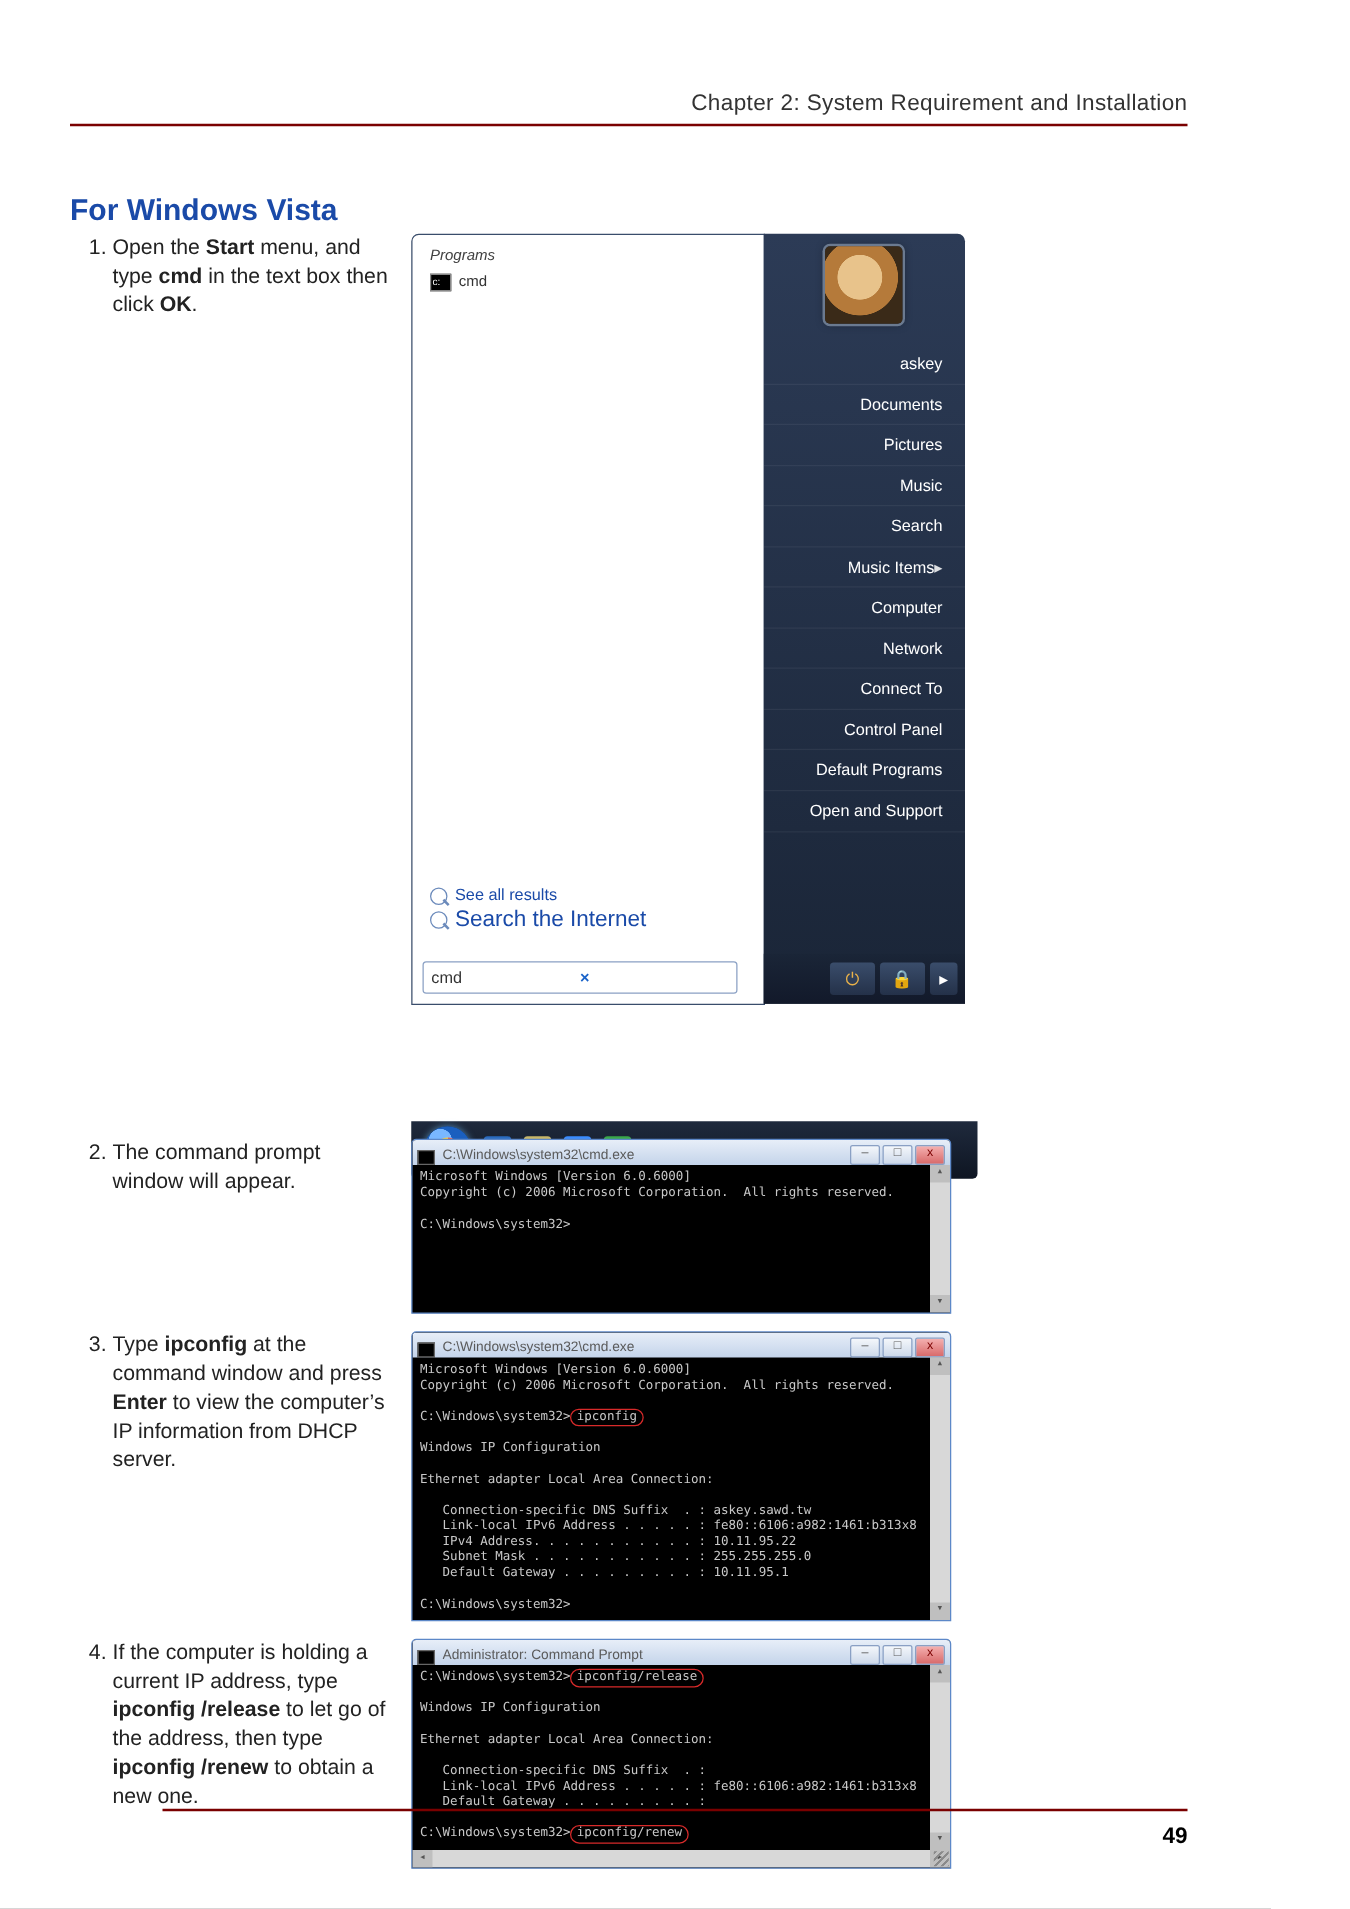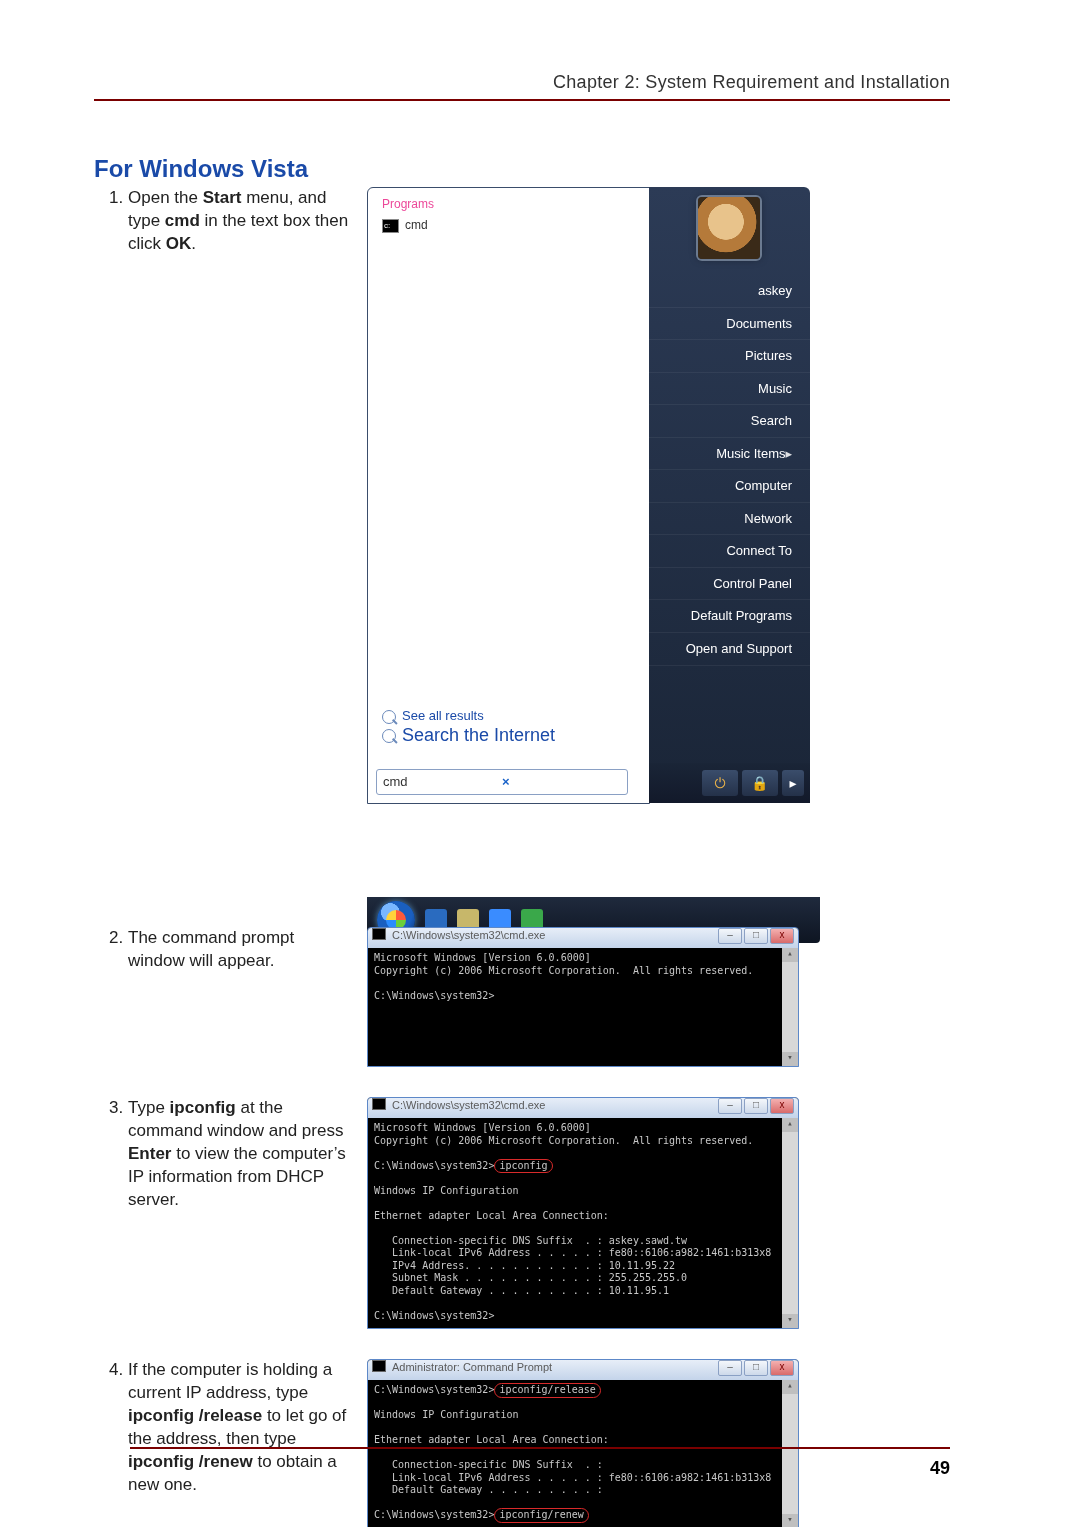--- a/index.html
+++ b/index.html
@@ -1,37 +1,37 @@
 <!DOCTYPE html>
 <html><head>
 <meta charset="utf-8">
 <style>
   html,body{margin:0;padding:0;background:#9a9a9a;font-family:Arial,Helvetica,sans-serif;}
-  .page{width:1080px;height:1527px;margin:0 auto;background:#fff;position:relative;box-sizing:border-box;padding:72px 130px 60px 94px;}
+  .page{width:1080px;height:1527px;margin:0 auto;background:#fff;position:relative;box-sizing:border-box;padding:72px 130px 60px 56px;}
   .running-head{font-size:18px;color:#333;text-align:right;letter-spacing:.3px;}
   .hr{height:2px;background:#7a0000;margin:6px 0 54px 0;}
   .section-title{color:#1a4aa8;font-size:24px;font-weight:bold;margin:0 0 4px 0;}
   .body{font-size:17px;color:#222;line-height:1.35;}
   ol.steps{list-style:decimal;margin:0 0 0 34px;padding:0;}
-  ol.steps>li{margin:0 0 30px 0;padding:0;position:relative;}
+  ol.steps>li{margin:0 0 14px 0;padding:0;position:relative;}
   .step-row{display:flex;gap:14px;align-items:flex-start;}
   .step-text{flex:0 0 225px;}
   .figure-cell{flex:1 1 auto;}
   b{font-weight:bold;}
   .footer-hr{position:absolute;left:130px;right:130px;bottom:78px;height:2px;background:#7a0000;}
   .page-no{position:absolute;right:130px;bottom:48px;font-size:18px;font-weight:bold;}
   
   
   .vista{width:443px;height:663px;position:relative;font-family:"Segoe UI",Tahoma,sans-serif;font-size:12px;}
   .vista .left{position:absolute;left:0;top:0;width:283px;height:617px;background:#fff;border:1px solid #3a4d6b;border-radius:6px 0 0 0;box-sizing:border-box;}
   .vista .right{position:absolute;right:0;top:0;width:161px;height:616px;background:linear-gradient(#2c3b56,#1a2537);border-radius:0 6px 0 0;padding-top:88px;box-sizing:border-box;color:#fff;}
   .vista .avatar{position:absolute;right:50px;top:10px;width:62px;height:62px;border-radius:4px;background:radial-gradient(circle at 45% 40%,#e8c38b 0 35%,#b57a3a 36% 60%,#3a2a18 61% 100%);box-shadow:0 0 0 2px #6b7a90, 0 0 8px rgba(0,0,0,.4);}
   .vista .right a{display:block;color:#fff;text-decoration:none;padding:7px 18px 7px 20px;font-size:13px;border-bottom:1px solid rgba(255,255,255,.06);text-align:right;}
   .vista .right a.hasArrow::after{content:"▸";float:right;opacity:.85;}
-  .vista .group-hdr{color:#ec4899;font-size:12px;padding:8px 0 2px 14px;}
+  .vista .group-hdr{color:#404040;font-style:italic;font-size:12px;padding:8px 0 2px 14px;}
   .vista .prog-item{padding:3px 0 3px 14px;color:#333;}
   .vista .cmd-ico{display:inline-block;width:14px;height:12px;background:#000;border:1px solid #888;margin-right:6px;vertical-align:middle;font-size:8px;color:#fff;text-align:left;padding-left:1px;line-height:11px;}
   .vista .see-all{position:absolute;left:14px;bottom:78px;color:#1a4aa8;font-size:13px;}
   .vista .see-net{position:absolute;left:14px;bottom:56px;color:#1a4aa8;font-size:18px;}
   .vista .mag{display:inline-block;width:12px;height:12px;border:1.5px solid #6b8abb;border-radius:50%;margin-right:6px;position:relative;vertical-align:middle;}
   .vista .mag::after{content:"";position:absolute;width:6px;height:1.5px;background:#6b8abb;left:9px;top:10px;transform:rotate(45deg);}
   .vista .searchbox{position:absolute;left:8px;bottom:8px;width:252px;height:26px;background:#fff;border:1px solid #8aa0c4;border-radius:3px;box-sizing:border-box;display:flex;align-items:center;padding:0 6px;}
   .vista .searchbox span{flex:1;font-size:13px;color:#333;}
   .vista .searchbox .clear{color:#1a63c9;font-weight:bold;cursor:default;}
   .vista .power-row{position:absolute;right:0;bottom:0;height:40px;width:161px;background:linear-gradient(#1a2537,#12192a);display:flex;align-items:center;justify-content:flex-end;padding-right:6px;gap:4px;box-sizing:border-box;}
@@ -42,21 +42,21 @@
   .orb::after{content:"";position:absolute;inset:9px;border-radius:50%;background:conic-gradient(#ff5a3a 0 25%,#6bcf3a 25% 50%,#2a8cff 50% 75%,#ffd33a 75% 100%);filter:blur(.3px);}
   .tbico{width:22px;height:22px;border-radius:3px;}
   .tbico.a{background:#2a6bbf;}
   .tbico.b{background:#c7b76a;}
   .tbico.c{background:#3a8cff;}
   .tbico.d{background:#3aa84a;}
   .vista{height:710px;} 
   
   
   .cmdwin{width:430px;background:#000;border:1px solid #5d88c8;border-radius:4px 4px 0 0;overflow:hidden;font-family:"Lucida Console","Consolas",monospace;font-size:10px;color:#c8c8c8;position:relative;}
-  .cmdwin .titlebar{height:20px;background:linear-gradient(#e7eef8,#c4d4ea);display:flex;align-items:flex-start;padding:0 4px;color:#5a5a5a;font-family:"Segoe UI",Tahoma,sans-serif;font-size:11px;}
+  .cmdwin .titlebar{height:20px;background:linear-gradient(#e7eef8,#c4d4ea);display:flex;align-items:flex-end;padding:0 4px;color:#5a5a5a;font-family:"Segoe UI",Tahoma,sans-serif;font-size:11px;}
   .cmdwin .titlebar .tico{width:12px;height:10px;background:#000;border:1px solid #666;margin-right:6px;}
   .cmdwin .titlebar .t{flex:1;white-space:nowrap;overflow:hidden;}
   .cmdwin .winbtns{display:flex;gap:2px;}
   .cmdwin .wbtn{width:22px;height:14px;border-radius:2px;background:linear-gradient(#f4f7fb,#cdd9ea);border:1px solid #8aa0c4;font-size:10px;line-height:12px;text-align:center;color:#5a5a5a;}
   .cmdwin .wbtn.close{background:linear-gradient(#f4b0b0,#d86a6a);color:#7a0000;}
   .cmdwin .term{padding:4px 6px 6px 6px;min-height:90px;white-space:pre;line-height:1.25;position:relative;}
   .cmdwin .term .scroll-gutter{position:absolute;right:0;top:0;bottom:0;width:16px;background:#d8d8d8;}
   .cmdwin .term .scroll-gutter .up,.cmdwin .term .scroll-gutter .dn{height:14px;background:#bfbfbf;text-align:center;font-size:9px;color:#555;}
   .cmdwin .term .scroll-gutter .dn{position:absolute;bottom:0;left:0;right:0;}
   .ring{display:inline-block;border:1px solid #d82a2a;border-radius:10px;padding:0 4px;margin:-1px 0;}

